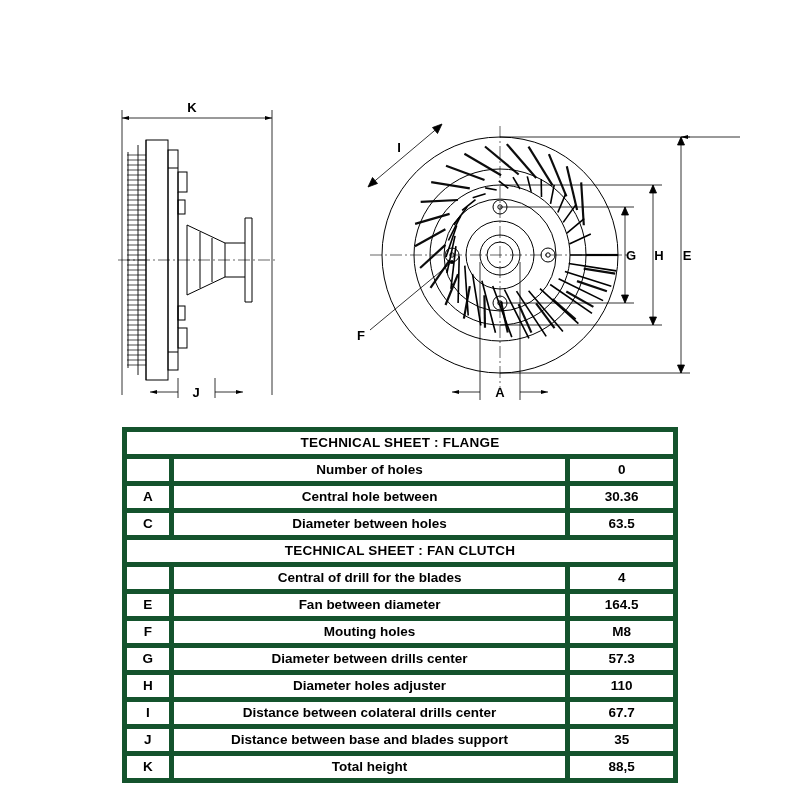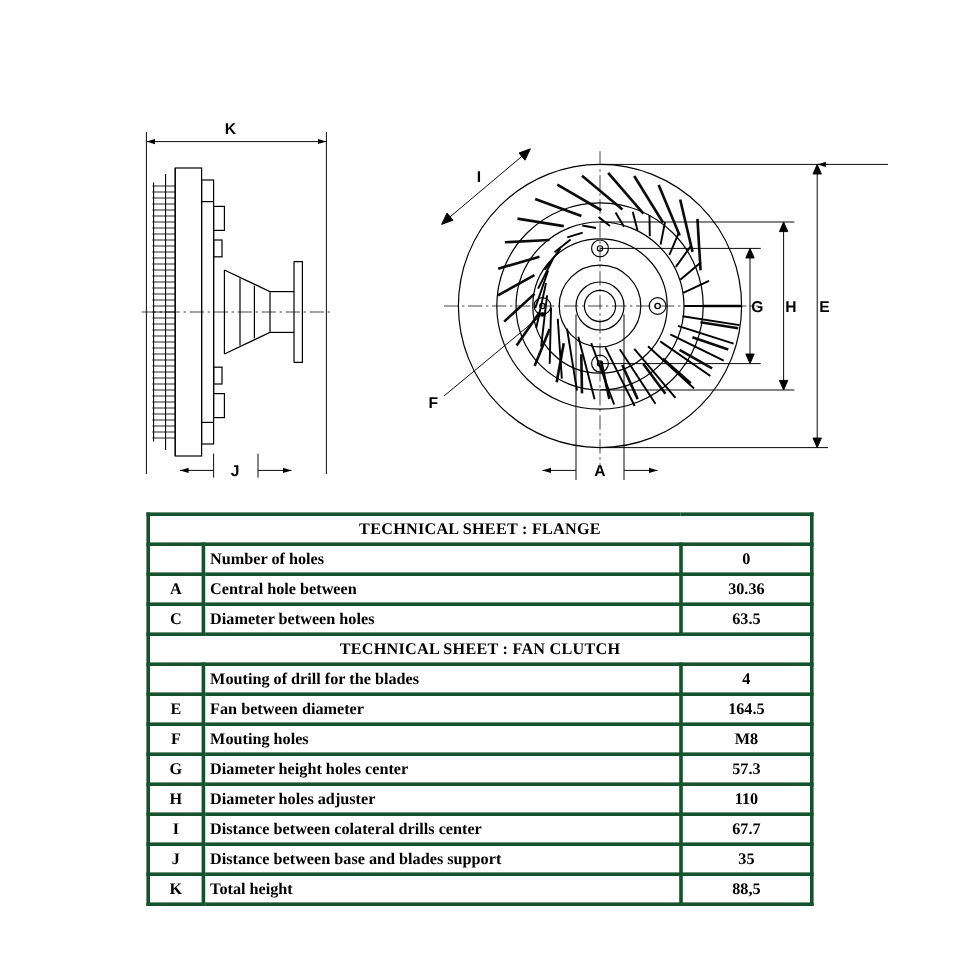--- a/index.html
+++ b/index.html
@@ -36,34 +36,33 @@
     position: absolute;
     left: 122px;
     top: 427px;
     width: 556px;
     border-collapse: collapse;
     font-size: 13.5px;
     font-weight: bold;
     font-family: "Liberation Sans", sans-serif;
   }
   #spec-table td {
-    border: 3px solid #14532d;
+    border: 5px solid #14532d;
     padding: 1px 4px;
     height: 20px;
     line-height: 18px;
     white-space: nowrap;
-    font-family: Liberation Serif, serif;
   }
   td.col-key {
     width: 38px;
     text-align: center;
   }
   td.col-desc {
     width: 404px;
-    text-align: left;
+    text-align: center;
     padding-left: 8px;
   }
   td.col-val {
     width: 106px;
     text-align: center;
   }
   td.section {
     text-align: center;
     letter-spacing: 0.2px;
   }
@@ -348,36 +347,36 @@
         <td class="col-key">C</td>
         <td class="col-desc">Diameter between holes</td>
         <td class="col-val">63.5</td>
       </tr>
 
       <tr>
         <td class="section" colspan="3">TECHNICAL SHEET : FAN CLUTCH</td>
       </tr>
       <tr>
         <td class="col-key"></td>
-        <td class="col-desc">Mouting of drill for the blades</td>
+        <td class="col-desc">Central of drill for the blades</td>
         <td class="col-val">4</td>
       </tr>
       <tr>
         <td class="col-key">E</td>
         <td class="col-desc">Fan between diameter</td>
         <td class="col-val">164.5</td>
       </tr>
       <tr>
         <td class="col-key">F</td>
         <td class="col-desc">Mouting holes</td>
         <td class="col-val">M8</td>
       </tr>
       <tr>
         <td class="col-key">G</td>
-        <td class="col-desc">Diameter height holes center</td>
+        <td class="col-desc">Diameter between drills center</td>
         <td class="col-val">57.3</td>
       </tr>
       <tr>
         <td class="col-key">H</td>
         <td class="col-desc">Diameter holes adjuster</td>
         <td class="col-val">110</td>
       </tr>
       <tr>
         <td class="col-key">I</td>
         <td class="col-desc">Distance between colateral drills center</td>

